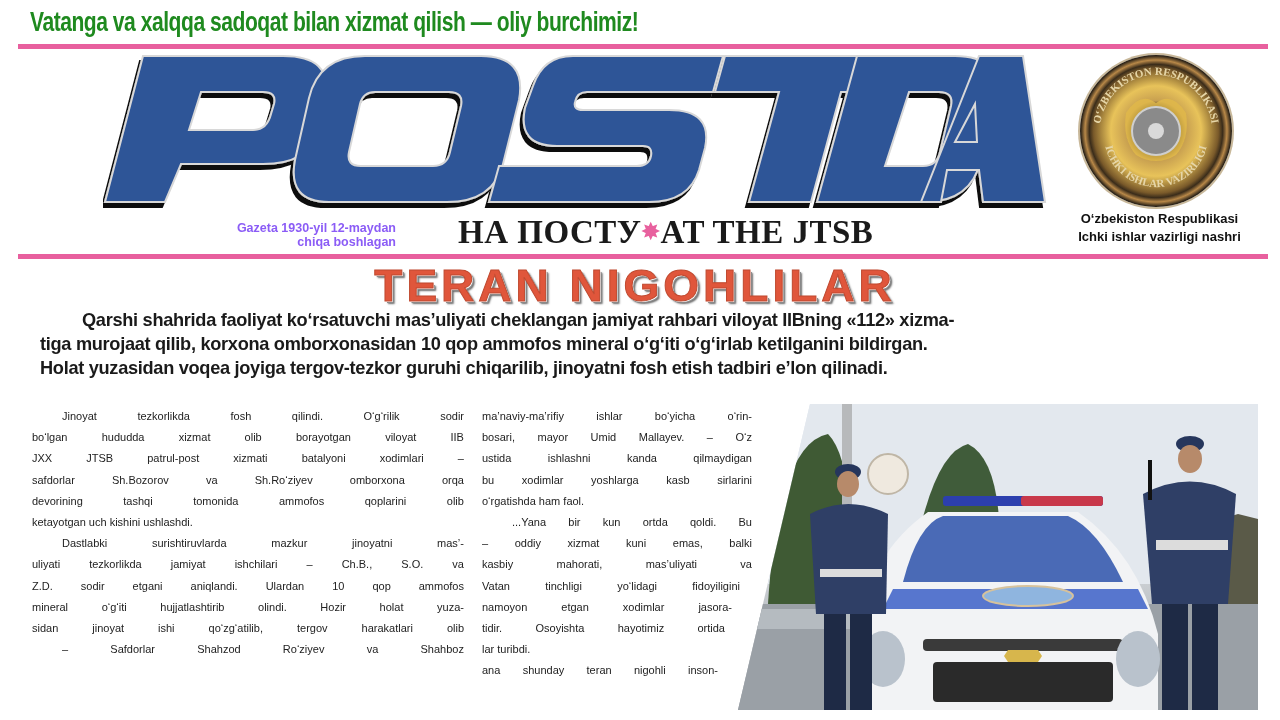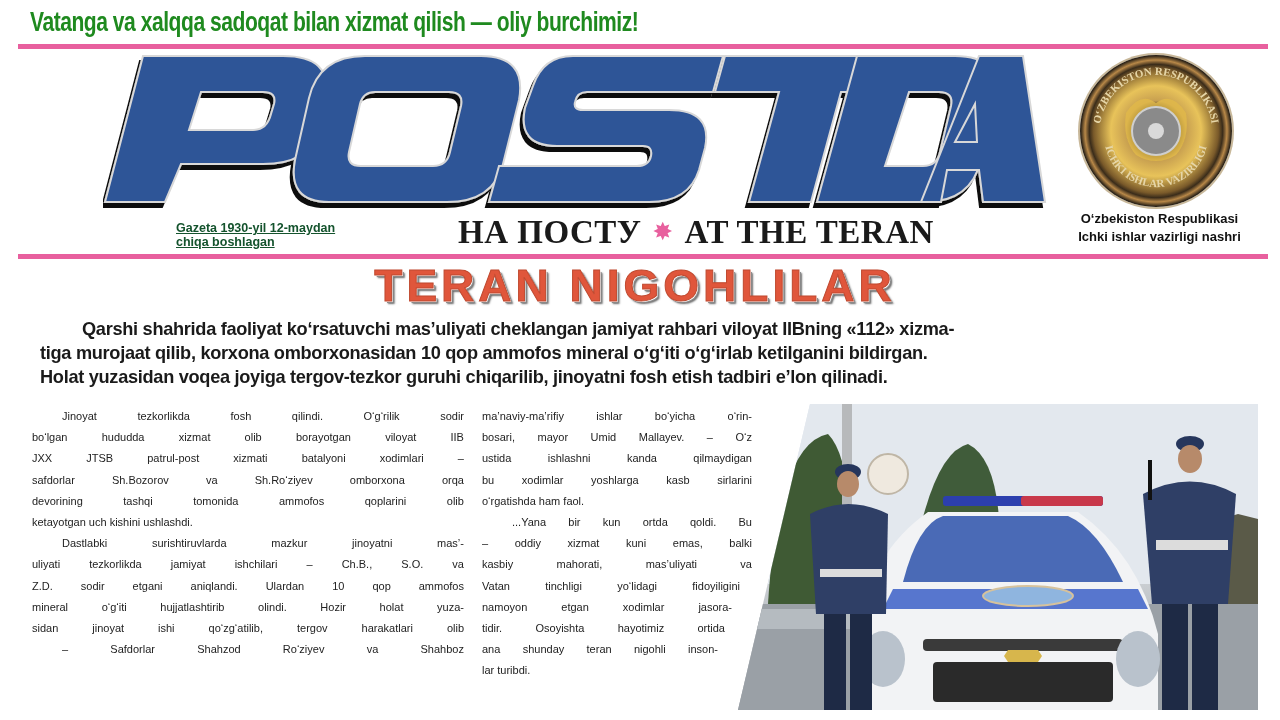--- a/index.html
+++ b/index.html
@@ -22,26 +22,26 @@
     .rule-mid { left: 18px; top: 254px; width: 1250px; }
 
     
     .masthead-logo {
       left: 103px; top: 52px; width: 944px; height: 164px;
     }
     .masthead-logo svg { width: 100%; height: 100%; display: block; }
 
     .founded {
       left: 176px; top: 221px; width: 220px;
-      font-size: 12.5px; font-weight: bold; text-align: left; line-height: 14px; color: #14532d; text-decoration: underline;
+      font-size: 12.5px; font-weight: bold; text-align: right; line-height: 14px; color: #8b5cf6;
     }
     .subtitle {
       left: 458px; top: 214px; width: 520px; height: 36px;
       font-family: "Liberation Serif", serif; font-weight: bold; font-size: 33px;
-      color: #1a1a1a; white-space: nowrap; display: flex; align-items: center; gap: 12px;
+      color: #1a1a1a; white-space: nowrap; display: flex; align-items: center; 
       letter-spacing: 0.5px;
     }
     .subtitle .star { color: #e8609e; font-size: 22px; }
 
     .emblem {
       left: 1080px; top: 55px; width: 152px; height: 152px; border-radius: 50%;
       background: radial-gradient(circle at 50% 50%, #9a9a9a 0, #6c6c6c 22%, #4a3a22 24%, #c8a050 28%, #e8c35a 42%, #7a5a2a 58%, #3a2c1a 62%, #b88848 66%, #2d2418 70%, #1c160d 100%);
       box-shadow: 0 0 0 2px #c8b89a;
     }
     .emblem-ring-text {
@@ -60,21 +60,21 @@
       font-family: "Liberation Sans", sans-serif; font-weight: bold; font-size: 46px;
       color: #e0563b; text-align: center; letter-spacing: 4px;
       transform: scaleY(0.95);
       text-shadow: 1px 1px 0 #ffffff, 2px 2px 0 #8a8a8a, 3px 3px 2px #6a6a6a;
       -webkit-text-stroke: 1px #c04a30;
       line-height: 48px; white-space: nowrap;
     }
 
     
     .lead {
-      left: 40px; top: 317px; width: 1220px;
+      left: 40px; top: 308px; width: 1220px;
       font-family: "Liberation Sans", sans-serif; font-weight: bold; font-size: 18.2px;
       line-height: 24px; color: #1a1a1a; text-indent: 42px; letter-spacing: -0.3px;
     }
     .lead span { display: block; white-space: nowrap; }
     .lead span + span { text-indent: 0; }
 
     
     .col {
       font-family: "Liberation Sans", sans-serif; font-size: 11px; line-height: 21.2px; color: #222;
     }
@@ -131,21 +131,21 @@
 </div>
 
 <div class="abs founded">
   <div>Gazeta 1930-yil 12-maydan</div>
   <div>chiqa boshlagan</div>
 </div>
 
 <div class="abs subtitle">
   <span>НА ПОСТУ</span>
   <span class="star">✸</span>
-  <span>AT THE TERAN</span>
+  <span>AT THE JTSB</span>
 </div>
 
 <div class="abs emblem">
   <div class="emblem-ring-text">
     <svg viewBox="0 0 152 152">
       <defs>
         <path id="arcTop" d="M20,76 A56,56 0 0 1 132,76"></path>
         <path id="arcBot" d="M24,80 A52,52 0 0 0 128,80"></path>
       </defs>
       <text font-family="Liberation Serif, serif" font-size="11" font-weight="bold" fill="#e6d6a8">
@@ -337,28 +337,28 @@
       <span>etgan</span>
       <span>xodimlar</span>
       <span>jasora-</span>
     </div>
   <div class="line" style="width:243px">
       <span>tidir.</span>
       <span>Osoyishta</span>
       <span>hayotimiz</span>
       <span>ortida</span>
     </div>
+  <div class="line last">lar turibdi.</div>
   <div class="line" style="width:236px">
       <span>ana</span>
       <span>shunday</span>
       <span>teran</span>
       <span>nigohli</span>
       <span>inson-</span>
     </div>
-  <div class="line last">lar turibdi.</div>
 </div>
 
 <div class="abs photo" aria-label="Two patrol officers standing beside a white police car with light bar">
   <svg viewBox="0 0 520 306" preserveAspectRatio="none">
     <rect x="0" y="0" width="520" height="180" fill="#e3e8ee"></rect>
 
     <path d="M30,200 Q40,40 90,30 Q120,60 110,210 Z" fill="#3f5a34"></path>
     <path d="M170,190 Q190,50 230,40 Q270,60 260,190 Z" fill="#405c3a"></path>
     <path d="M440,210 Q460,120 500,110 L520,115 L520,210 Z" fill="#5a5a48"></path>
     <rect x="104" y="0" width="10" height="190" fill="#b7b9bb"></rect>

